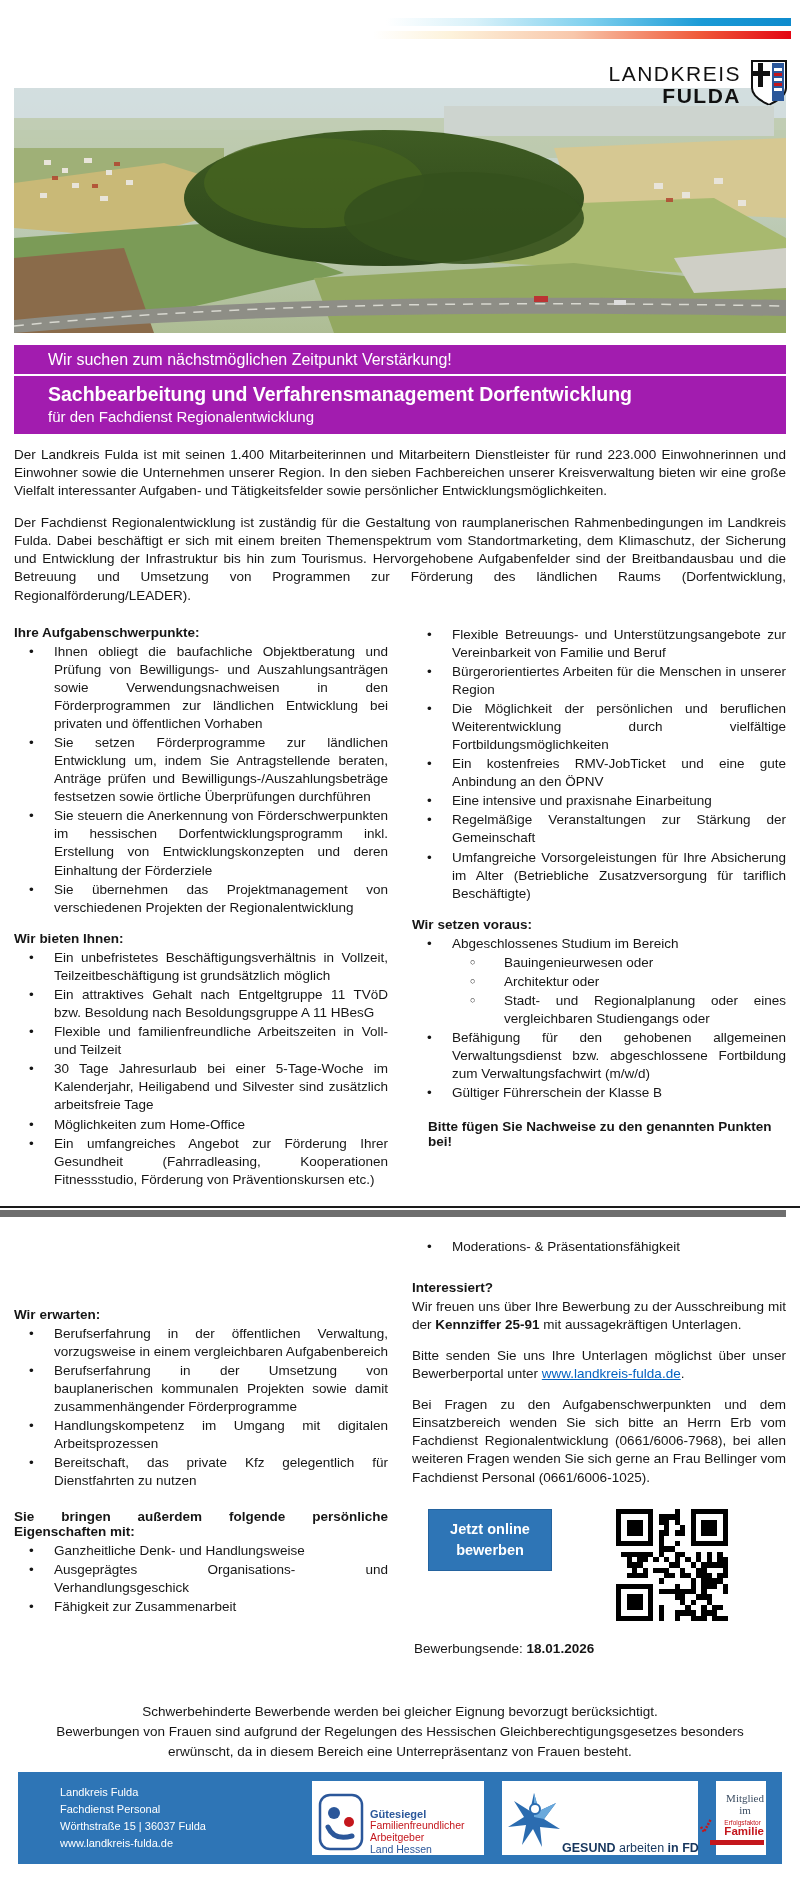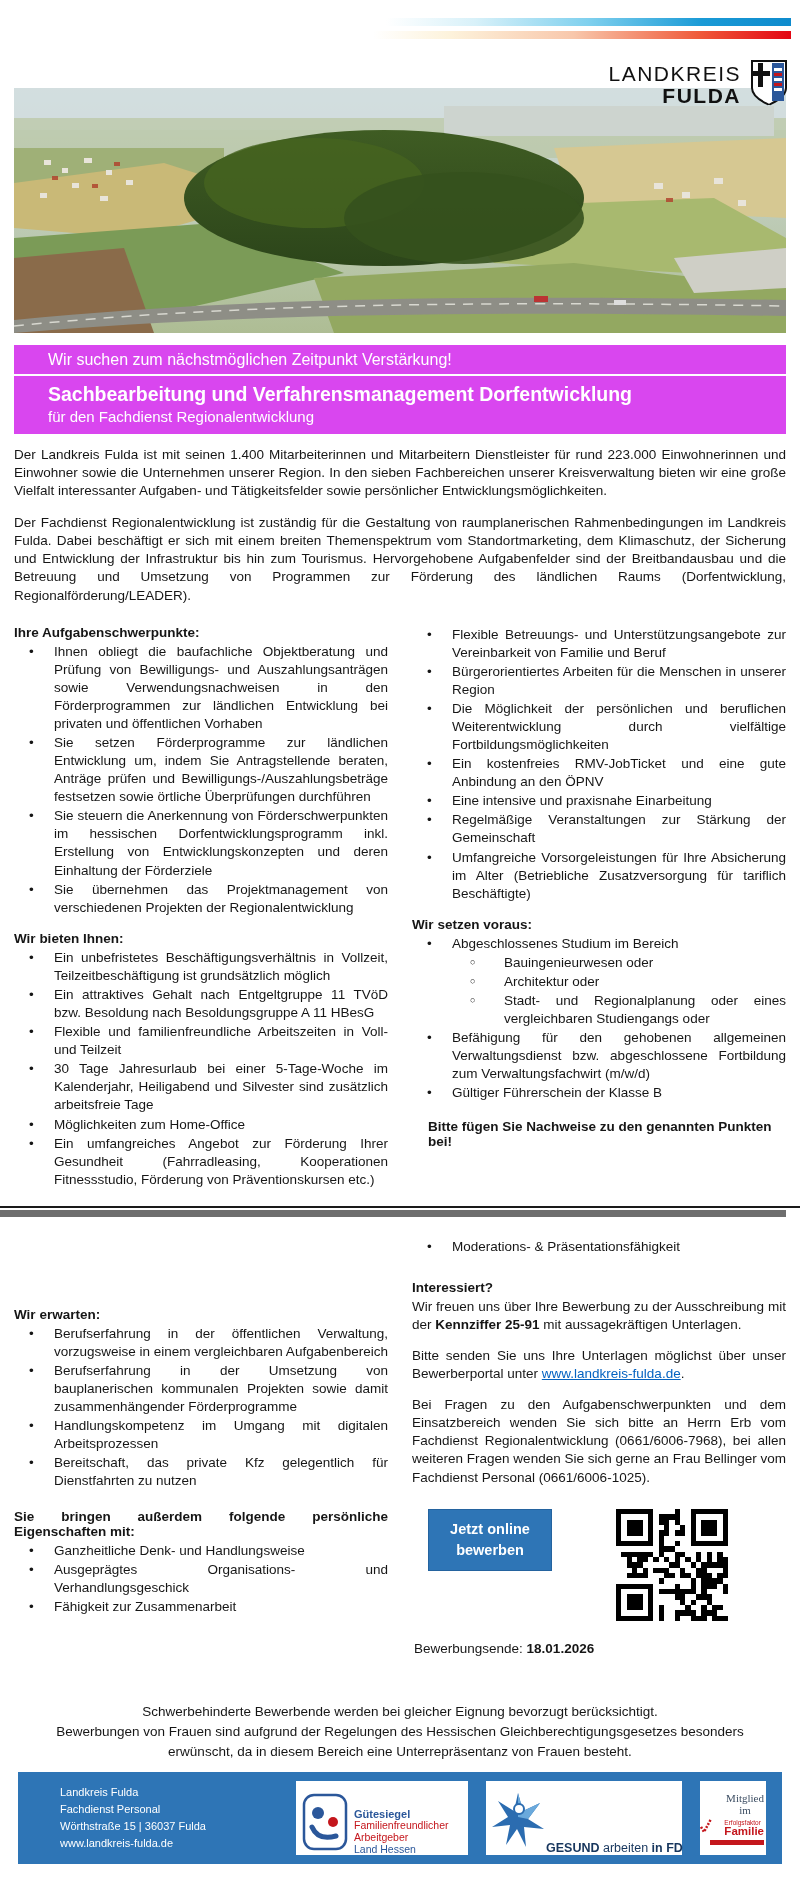--- a/index.html
+++ b/index.html
@@ -16,21 +16,21 @@
   .logo-row{position:absolute;right:12px;top:60px;display:flex;align-items:center;gap:9px;}
   .logo-text{text-align:right;line-height:1.05;color:#111;}
   .logo-l1{font-size:21px;letter-spacing:1.5px;font-weight:400;}
   .logo-l2{font-size:21px;letter-spacing:1.5px;font-weight:700;}
 
   
   .photo{margin:0 14px;height:245px;overflow:hidden;background:#9aa884;}
   .photo svg{display:block;width:100%;height:100%;}
 
   
-  .banner{margin:12px 14px 0;background:#d946ef;color:#fff;}
+  .banner{margin:12px 14px 0;background:#a21caf;color:#fff;}
   .banner-top{padding:6px 10px 5px 34px;font-size:16px;border-bottom:2px solid #fff;}
   .banner-main{padding:7px 10px 1px 34px;font-size:19.5px;font-weight:700;}
   .banner-sub{padding:1px 10px 9px 34px;font-size:15px;}
 
   
   .intro{margin:12px 14px 0;font-size:13.5px;line-height:1.34;text-align:justify;}
   .intro p{margin:0 0 14px;}
 
   
   .cols{display:flex;gap:24px;margin:20px 14px 0;align-items:flex-start;}
@@ -68,21 +68,21 @@
   .addr{color:#fff;font-size:11px;line-height:1.55;white-space:nowrap;margin-left:26px;flex:1;}
   .card{background:#fff;height:74px;display:flex;align-items:flex-end;box-sizing:border-box;}
   .card1{width:172px;padding:0 6px;gap:6px;}
   .siegel-txt{line-height:1.12;}
   .siegel-l1{color:#2b579a;font-weight:700;font-size:11px;}
   .siegel-l2,.siegel-l3{color:#c4161c;font-size:10.5px;}
   .siegel-l4{color:#2b579a;font-size:10.5px;}
   .card2{width:196px;padding:0 4px;}
   .gesund-txt{color:#17365d;font-size:12.5px;white-space:nowrap;}
   .gesund-txt b{font-weight:700;}
-  .card3{width:66px;flex-direction:column;justify-content:center;padding:3px 2px;gap:0;}
+  .card3{width:50px;flex-direction:column;justify-content:center;padding:3px 2px;gap:0;}
   .mitglied{color:#3d4e63;font-family:"Liberation Serif",serif;font-size:11px;line-height:1.1;text-align:center;}
   .ef{display:flex;align-items:flex-end;gap:12px;margin-top:2px;}
   .ef-txt{line-height:1;text-align:left;}
   .ef-l3{color:#c4161c;font-size:6.5px;}
   .ef-l4{color:#c4161c;font-weight:700;font-size:11.5px;}
   .ef-bar{height:5px;background:#c4161c;width:54px;margin-top:2px;}
 </style>
 </head>
 <body>
 

